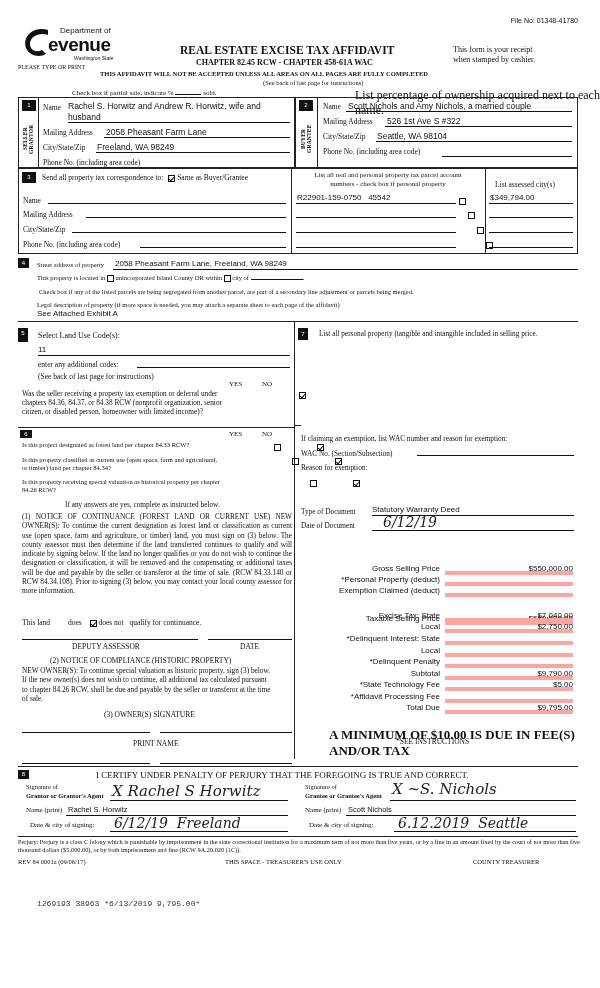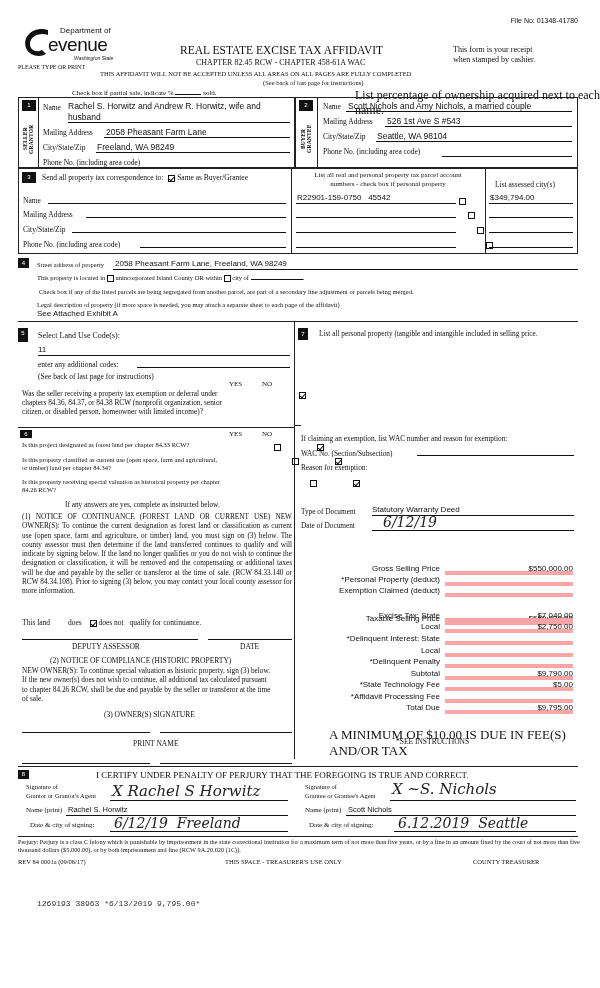--- a/index.html
+++ b/index.html
@@ -1,21 +1,21 @@
 <!DOCTYPE html>
 <html><head>
 <meta charset="utf-8">
 <style>
   * { box-sizing: border-box; margin: 0; padding: 0; }
   html, body { width: 600px; height: 988px; background: #ffffff; overflow: hidden; }
   body { position: relative; font-family: "Liberation Serif", serif; color: #111; font-size: 8px; }
   .abs { position: absolute; }
   .sans { font-family: "Liberation Sans", sans-serif; }
   .mono { font-family: "Liberation Mono", monospace; }
-  .bold { font-weight: normal; }
+  .bold { font-weight: bold; }
   .line { position: absolute; border-bottom: 1px solid #111; }
   .box { position: absolute; border: 1.2px solid #222; }
   .badge { position: absolute; background: #111; color: #fff; font-size: 6px; text-align: center; line-height: 11px; width: 14px; height: 11px; font-family: "Liberation Sans", sans-serif; }
   .cb { display: inline-block; width: 7px; height: 7px; border: 1px solid #111; vertical-align: middle; position: relative; }
   .cb.checked::after { content: ""; position: absolute; left: 1px; top: 0px; width: 2px; height: 4px; border-right: 1px solid #111; border-bottom: 1px solid #111; transform: rotate(40deg); }
   .fill { font-family: "Liberation Sans", sans-serif; font-size: 8.5px; color: #111; }
   .hand { font-family: "DejaVu Serif", serif; font-style: italic; font-size: 13px; color: #222; }
   .vlabel { position: absolute; writing-mode: vertical-rl; transform: rotate(180deg); font-size: 5.5px; font-weight: bold; text-align: center; letter-spacing: 0.2px; }
   .tax-row { position: absolute; left: 300px; width: 275px; height: 11px; font-family: "Liberation Sans", sans-serif; font-size: 8px; }
   .tax-row .lbl { position: absolute; right: 135px; text-align: right; white-space: nowrap; }
@@ -71,21 +71,21 @@
 
 
 <div class="box" style="left:295px;top:97px;width:283px;height:71px;"></div>
 <div class="badge" style="left:299px;top:100px;">2</div>
 <div class="abs" style="left:317px;top:97px;height:71px;border-left:1px solid #222;"></div>
 <div class="vlabel" style="left:300px;top:118px;height:42px;width:14px;">BUYER GRANTEE</div>
 <div class="abs" style="left:323px;top:102px;font-size:7.5px;">Name</div>
 <div class="abs fill" style="left:348px;top:101px;">Scott Nichols and Amy Nichols, a married couple</div>
 <div class="line" style="left:346px;top:111px;width:226px;"></div>
 <div class="abs" style="left:323px;top:117px;font-size:7.5px;">Mailing Address</div>
-<div class="abs fill" style="left:387px;top:116px;">526 1st Ave S #543</div>
+<div class="abs fill" style="left:387px;top:116px;">526 1st Ave S #322</div>
 <div class="line" style="left:385px;top:126px;width:187px;"></div>
 <div class="abs" style="left:323px;top:132px;font-size:7.5px;">City/State/Zip</div>
 <div class="abs fill" style="left:377px;top:131px;">Seattle, WA 98104</div>
 <div class="line" style="left:376px;top:141px;width:196px;"></div>
 <div class="abs" style="left:323px;top:147px;font-size:7.5px;">Phone No. (including area code)</div>
 <div class="line" style="left:442px;top:156px;width:130px;"></div>
 
 
 <div class="box" style="left:18px;top:168px;width:560px;height:86px;"></div>
 <div class="abs" style="left:291px;top:168px;height:86px;border-left:1px solid #222;"></div>

